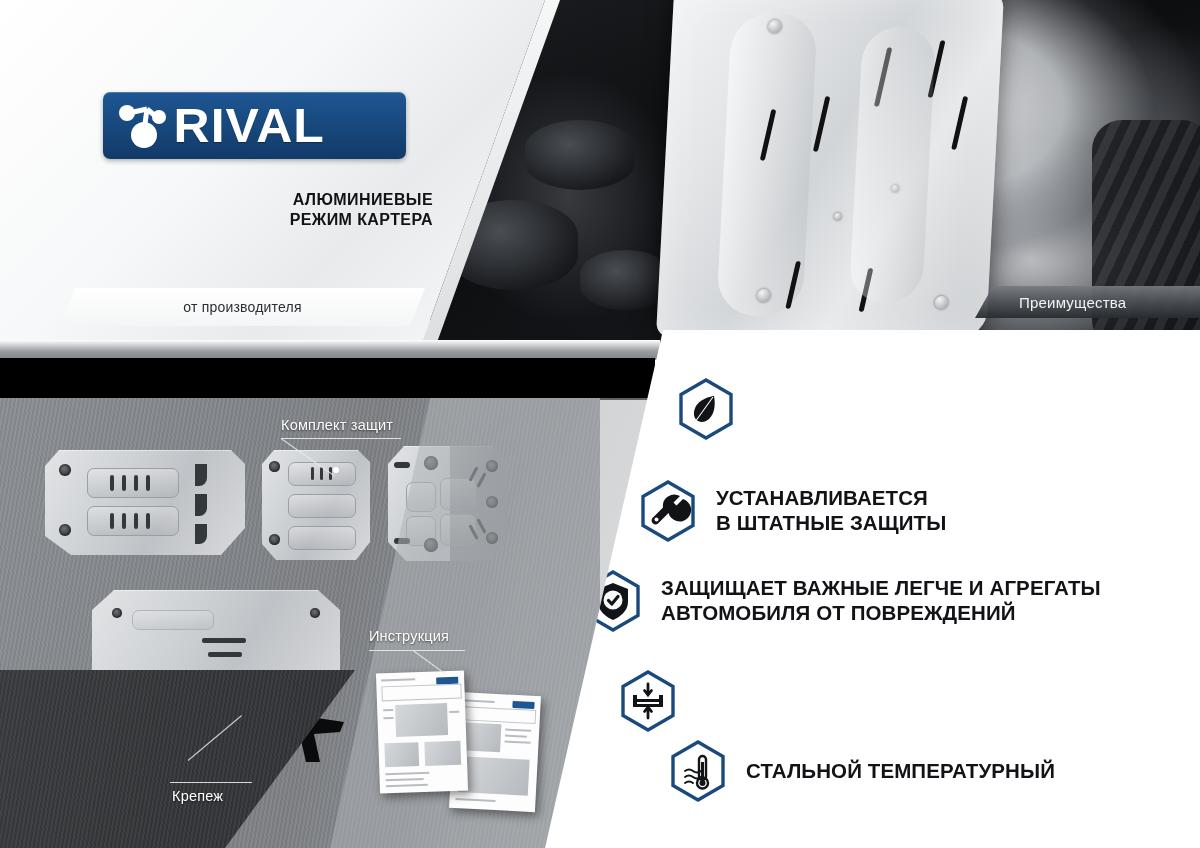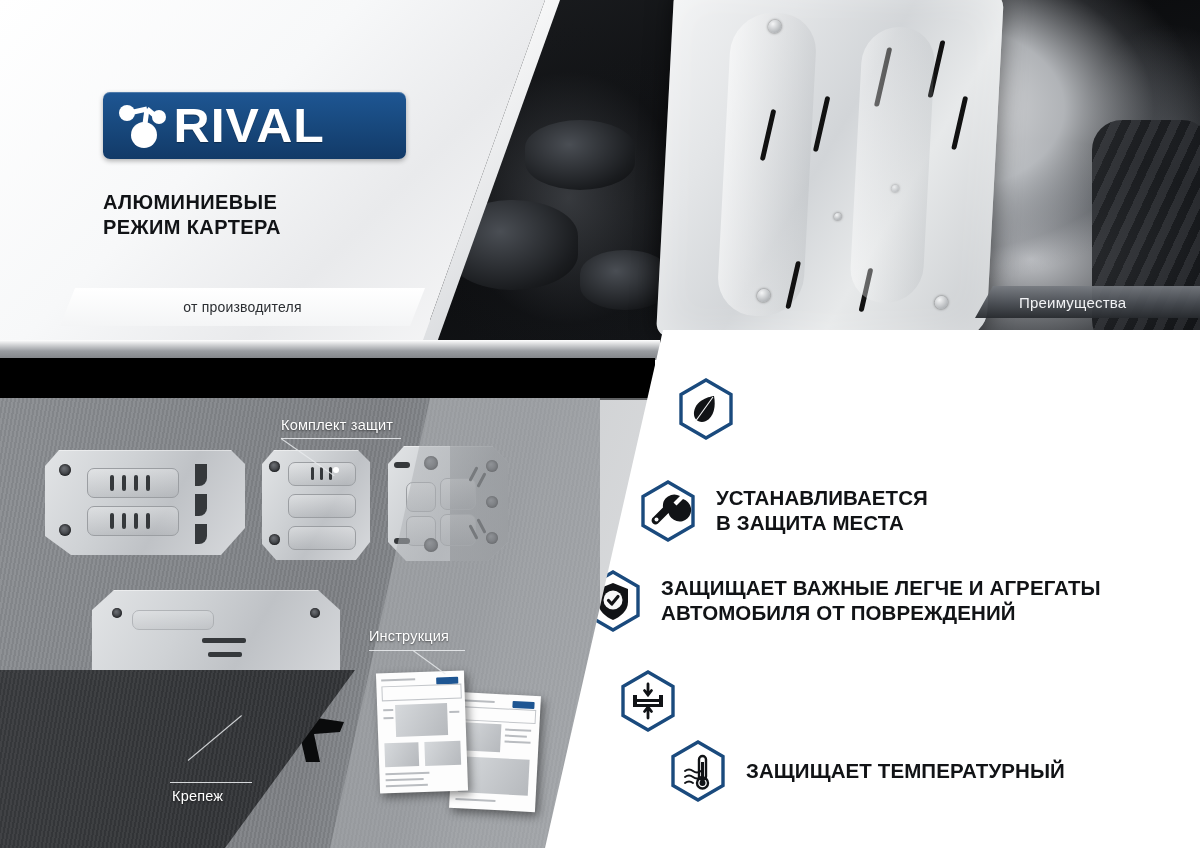--- a/index.html
+++ b/index.html
@@ -71,21 +71,21 @@
   }
   .logo-mark{position:relative;width:62px;height:58px;margin-left:10px;flex:0 0 auto;}
   .logo-word{
     color:#ffffff;font-size:49px;font-weight:bold;letter-spacing:1px;
     line-height:1;font-family:"Liberation Sans",sans-serif;
     text-shadow:0 1px 1px rgba(0,0,0,.35);
     transform:scaleX(1.02);
   }
   .head-title{
     position:absolute;left:103px;top:190px;width:330px;
-    text-align:left;color:#111316;font-size:20px;font-weight:bold;
+    text-align:right;color:#111316;font-size:16px;font-weight:bold;
     line-height:1.26;letter-spacing:.4px;
   }
   .head-sub-bar{
     position:absolute;left:60px;top:288px;width:365px;height:38px;
     background:linear-gradient(180deg,#ffffff 0%,#f4f5f6 100%);
     clip-path:polygon(15px 0,365px 0,350px 38px,0 38px);
     display:flex;align-items:center;justify-content:center;
   }
   .head-sub{color:#2b2e32;font-size:14px;letter-spacing:.2px;}
 
@@ -392,21 +392,21 @@
     <div class="benefit" style="left:95px;top:150px;">
       <div class="hexw">
         <svg width="56" height="62" viewBox="0 0 56 62">
           <polygon points="28,2 53,16.5 53,45.5 28,60 3,45.5 3,16.5" fill="none" stroke="#1a4a7d" stroke-width="3.4"></polygon>
           <path d="M40 16 L33.5 22.5 L36.5 25.5 L43 19 A11.5 11.5 0 1 1 28.5 33 L19 42.5 A4 4 0 1 1 13.5 37 L23 27.5 A11.5 11.5 0 0 1 40 16 Z" fill="#111316"></path>
           <circle cx="16.5" cy="39.5" r="2" fill="#f7f8f9"></circle>
         </svg>
       </div>
       <div class="btext">
         <span class="l2">УСТАНАВЛИВАЕТСЯ</span>
-        <span class="l2">В ЗАЩИТА МЕСТА</span>
+        <span class="l2">В ШТАТНЫЕ ЗАЩИТЫ</span>
       </div>
     </div>
 
     <div class="benefit" style="left:40px;top:240px;">
       <div class="hexw">
         <svg width="56" height="62" viewBox="0 0 56 62">
           <polygon points="28,2 53,16.5 53,45.5 28,60 3,45.5 3,16.5" fill="none" stroke="#1a4a7d" stroke-width="3.4"></polygon>
           <path d="M28 13 L43 19 L43 32 C43 41, 35 47, 28 50 C21 47, 13 41, 13 32 L13 19 Z" fill="#111316"></path>
           <circle cx="28" cy="30" r="9.5" fill="#f7f8f9"></circle>
           <path d="M23.5 30.5 L26.8 34 L33 26.5" stroke="#111316" stroke-width="3.2" fill="none" stroke-linecap="round" stroke-linejoin="round"></path>
@@ -439,18 +439,18 @@
           <rect x="29" y="16" width="7" height="24" rx="3.5" fill="none" stroke="#111316" stroke-width="2.4"></rect>
           <circle cx="32.5" cy="43" r="5.5" fill="none" stroke="#111316" stroke-width="2.4"></circle>
           <rect x="31" y="22" width="3" height="20" fill="#111316"></rect>
           <circle cx="32.5" cy="43" r="3" fill="#111316"></circle>
           <path d="M15 31 q4 -3 8 0 q4 3 8 0" stroke="#111316" stroke-width="2" fill="none" stroke-linecap="round"></path>
           <path d="M15 37 q4 -3 8 0 q4 3 8 0" stroke="#111316" stroke-width="2" fill="none" stroke-linecap="round"></path>
           <path d="M15 43 q4 -3 8 0" stroke="#111316" stroke-width="2" fill="none" stroke-linecap="round"></path>
         </svg>
       </div>
       <div class="btext">
-        <span class="l2">ЗАЩИЩАЕТ ТЕМПЕРАТУРНЫЙ</span>
+        <span class="l2">СТАЛЬНОЙ ТЕМПЕРАТУРНЫЙ</span>
       </div>
     </div>
 
   </div>
 </div>
 
 </body></html>

